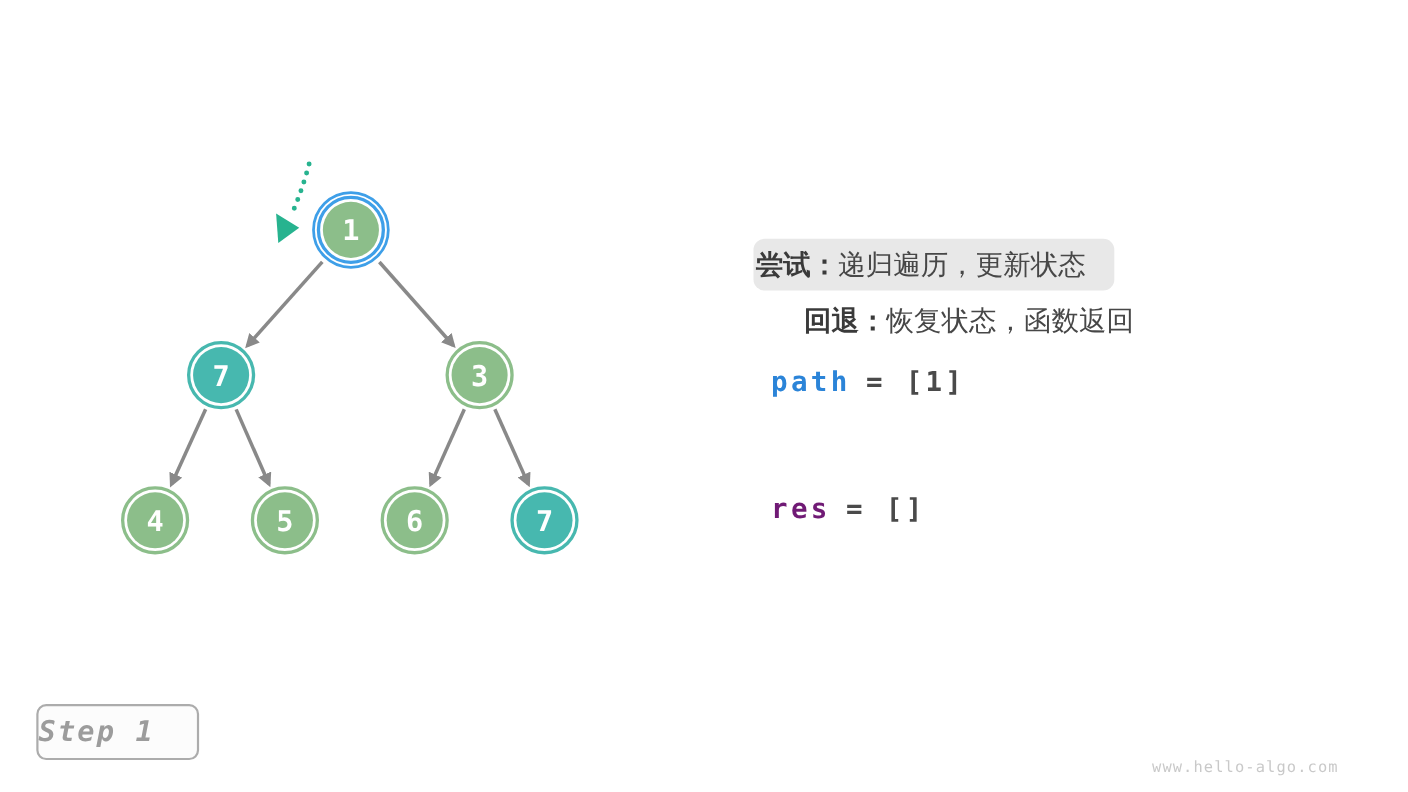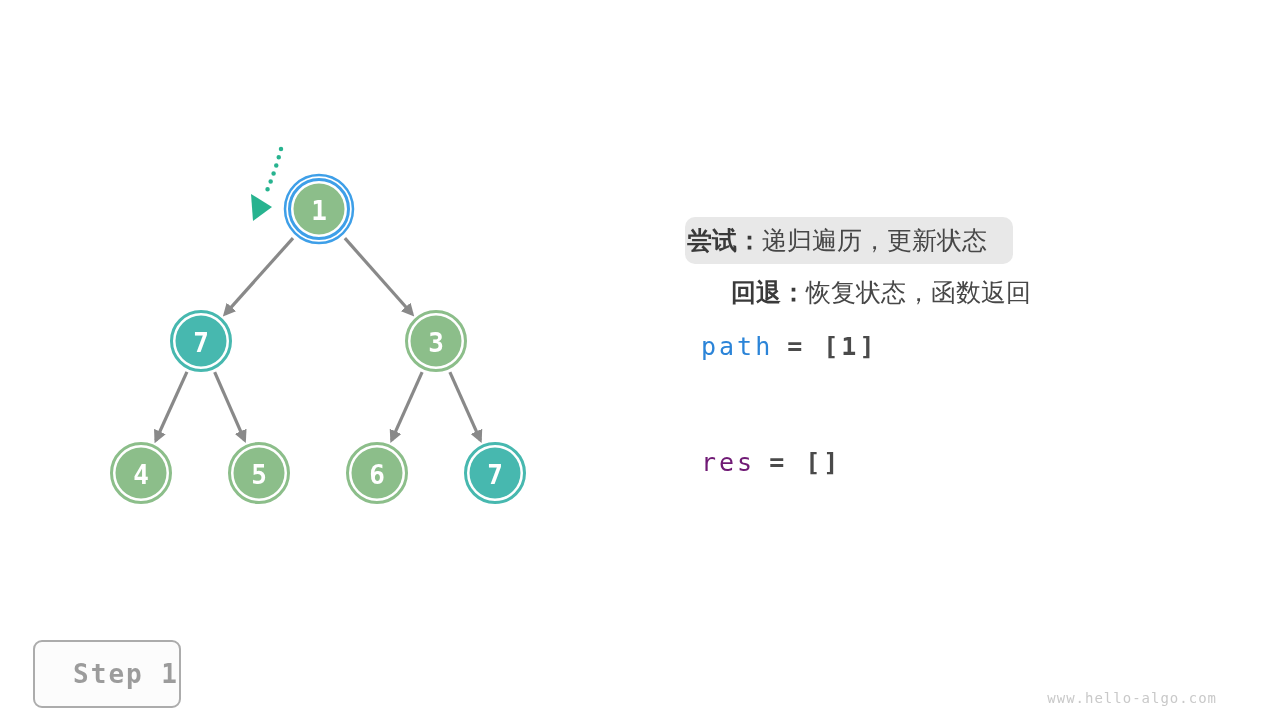--- a/index.html
+++ b/index.html
@@ -50,40 +50,41 @@
   #back-line { left: 703px; top: 277px; margin-left: 28px; }
   .code-line {
     font-family: "DejaVu Sans Mono", "Liberation Mono", monospace;
     font-size: 25px;
     letter-spacing: 3px;
     font-weight: 600;
     color: #4a4a4a;
   }
   #path-line { left: 701px; top: 332px; }
   #res-line  { left: 701px; top: 448px; }
-  .code-id { font-weight: 400; }
+  .code-id { font-weight: 700; }
   .code-rest { margin-left: 14px; }
   #step-badge {
     position: absolute;
     left: 33px;
     top: 640px;
     width: 148px;
-    height: 68px;
+    height: 51px;
     background: #fcfcfc;
     border: 2px solid #acacac;
     border-radius: 9px;
     box-sizing: border-box;
     display: flex;
     align-items: center;
-    justify-content: flex-end;
+    justify-content: flex-start;
     font-family: "DejaVu Sans Mono", "Liberation Mono", monospace;
     font-size: 26px;
     font-weight: 700;
     letter-spacing: 2px;
     color: #9c9c9c;
+    font-style: italic;
   }
   #watermark {
     position: absolute;
     right: 63px;
     top: 674px;
     font-family: "DejaVu Sans Mono", "Liberation Mono", monospace;
     font-size: 14px;
     color: #c9c9c9;
     letter-spacing: 1px;
     margin-top: 16px;

